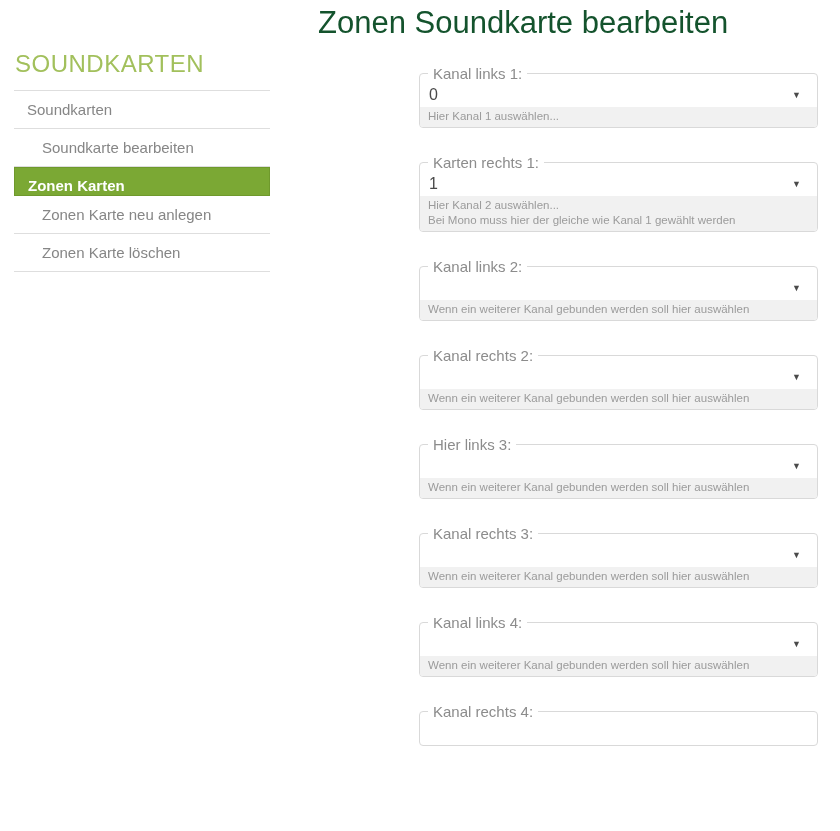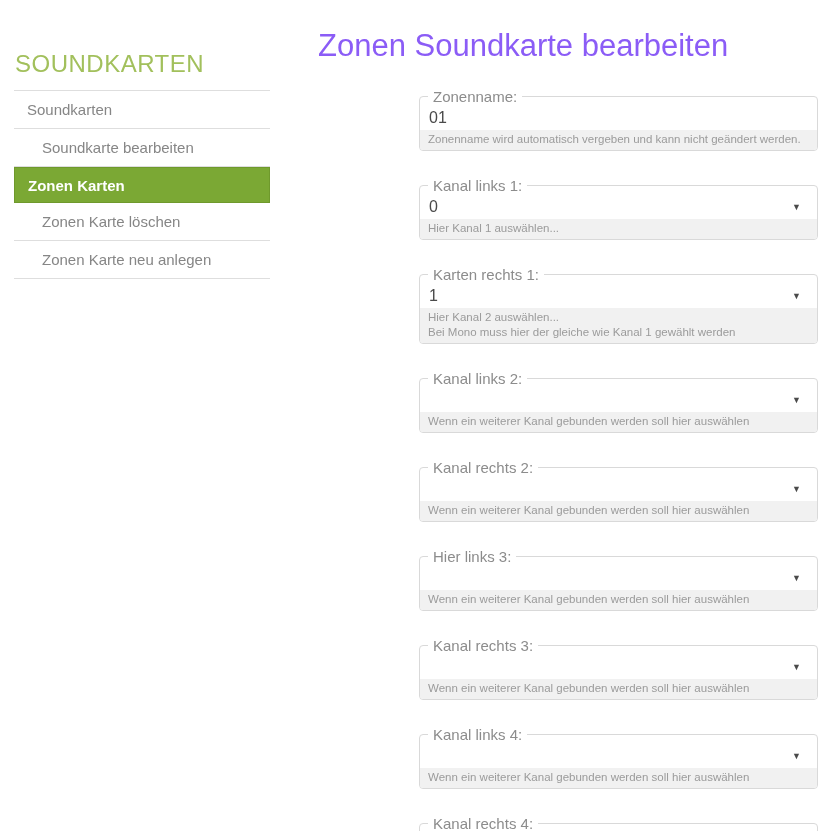--- a/index.html
+++ b/index.html
@@ -36,35 +36,35 @@
     cursor: pointer;
   }
   .nav-item.lvl2 { padding-left: 28px; }
   .nav-item.active {
     background: #7ba834;
     border: 1px solid #6f992c;
     border-bottom: 1px solid #6f992c;
     color: #ffffff;
     font-weight: bold;
     padding-top: 9px;
-    padding-bottom: 8px;
+    padding-bottom: 1px;
   }
 
   
   .main {
     position: absolute;
     left: 318px;
     top: 0;
     width: 504px;
   }
   .page-title {
     font-size: 31px;
     font-weight: 300;
-    color: #8b5cf6;
-    margin-top: 28px;
+    color: #14532d;
+    margin-top: 5px;
     white-space: nowrap;
   }
   .form-col {
     margin-left: 101px;
     margin-top: 24px;
     width: 399px;
   }
   fieldset.field {
     border: 1px solid #d9d9d9;
     border-radius: 4px;
@@ -108,35 +108,30 @@
 </style>
 </head>
 <body>
 
 <div class="sidebar">
   <div class="sidebar-heading">SOUNDKARTEN</div>
   <div class="nav">
     <div class="nav-item">Soundkarten</div>
     <div class="nav-item lvl2">Soundkarte bearbeiten</div>
     <div class="nav-item active">Zonen Karten</div>
+    <div class="nav-item lvl2">Zonen Karte neu anlegen</div>
     <div class="nav-item lvl2">Zonen Karte löschen</div>
-    <div class="nav-item lvl2">Zonen Karte neu anlegen</div>
   </div>
 </div>
 
 <div class="main">
   <h1 class="page-title">Zonen Soundkarte bearbeiten</h1>
 
   <div class="form-col">
 
-    <fieldset class="field">
-      <legend>Zonenname:</legend>
-      <div class="field-value">01</div>
-      <div class="field-hint">Zonenname wird automatisch vergeben und kann nicht geändert werden.</div>
-    </fieldset>
 
     <fieldset class="field">
       <legend>Kanal links 1:</legend>
       <div class="field-value">
         <span>0</span>
         <span class="select-arrow">▼</span>
       </div>
       <div class="field-hint">Hier Kanal 1 auswählen...</div>
     </fieldset>
 

